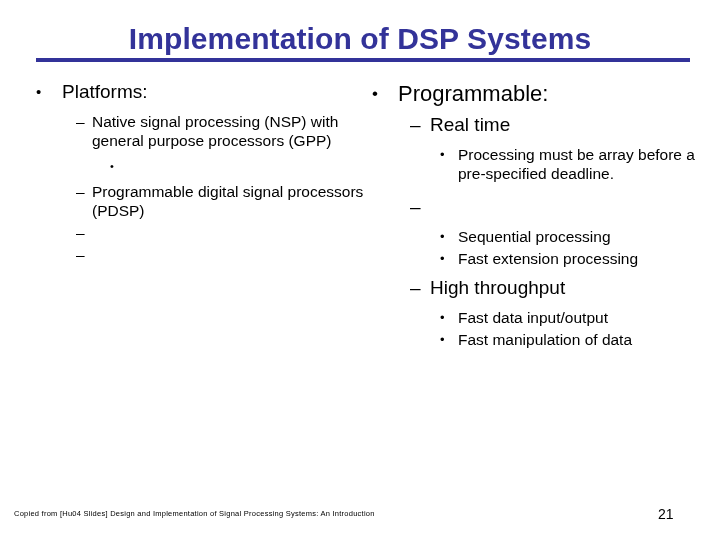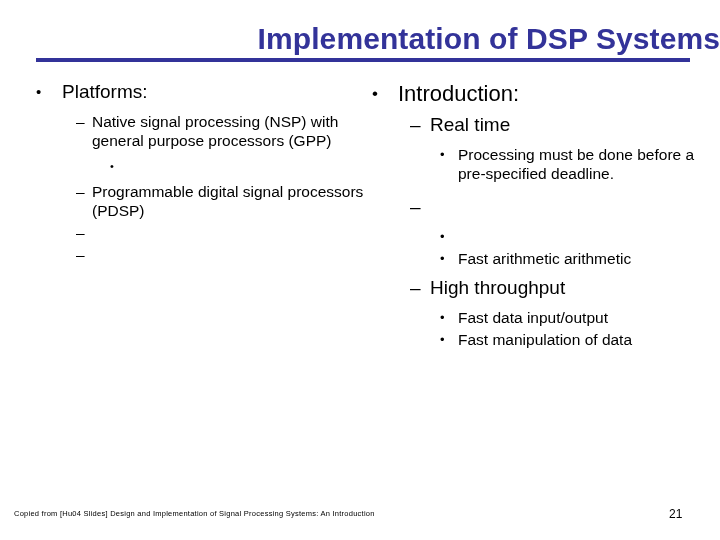--- a/index.html
+++ b/index.html
@@ -28,21 +28,20 @@
     width: 720px;
     text-align: center;
   }
   #slide-title {
     font-size: 30px;
     font-weight: bold;
     color: #333399;
     letter-spacing: 0.1px;
     line-height: 34px;
     white-space: nowrap;
-    text-align: right;
   }
   #title-rule {
     position: absolute;
     left: 36px;
     top: 58px;
     width: 654px;
     height: 4px;
     background: #333399;
   }
 
@@ -135,24 +134,23 @@
     font-size: 7.5px;
     line-height: 11px;
     color: #000000;
     letter-spacing: 0.25px;
     white-space: nowrap;
   }
   #page-number {
     position: absolute;
     left: 658px;
     top: 505px;
-    font-size: 12px;
+    font-size: 14px;
     line-height: 18px;
     color: #000000;
-    margin-left: 11px;
   }
 </style>
 </head>
 <body>
 
 <div id="slide">
 
   <div id="title-block">
     <div id="slide-title">Implementation of DSP Systems</div>
   </div>
@@ -186,44 +184,45 @@
     <div class="li lvl2">
       <span class="marker">–</span>
     </div>
 
   </div>
 
   <div id="col-right" class="column">
 
     <div class="li lvl1">
       <span class="marker">•</span>
-      <span class="txt">Introduction:</span>
+      <span class="txt">Programmable:</span>
     </div>
 
     <div class="li lvl2">
       <span class="marker">–</span>
       <span class="txt">Real time</span>
     </div>
 
     <div class="li lvl3 gap-top-sm">
       <span class="marker">•</span>
-      <span class="txt">Processing must be done before a pre-specified deadline.</span>
+      <span class="txt">Processing must be array before a pre-specified deadline.</span>
     </div>
 
     <div class="li lvl2 gap-top-md">
       <span class="marker">–</span>
     </div>
 
     <div class="li lvl3 gap-top-sm">
       <span class="marker">•</span>
+      <span class="txt">Sequential processing</span>
     </div>
 
     <div class="li lvl3">
       <span class="marker">•</span>
-      <span class="txt">Fast arithmetic arithmetic</span>
+      <span class="txt">Fast extension processing</span>
     </div>
 
     <div class="li lvl2 gap-top-sm">
       <span class="marker">–</span>
       <span class="txt">High throughput</span>
     </div>
 
     <div class="li lvl3 gap-top-sm">
       <span class="marker">•</span>
       <span class="txt">Fast data input/output</span>

